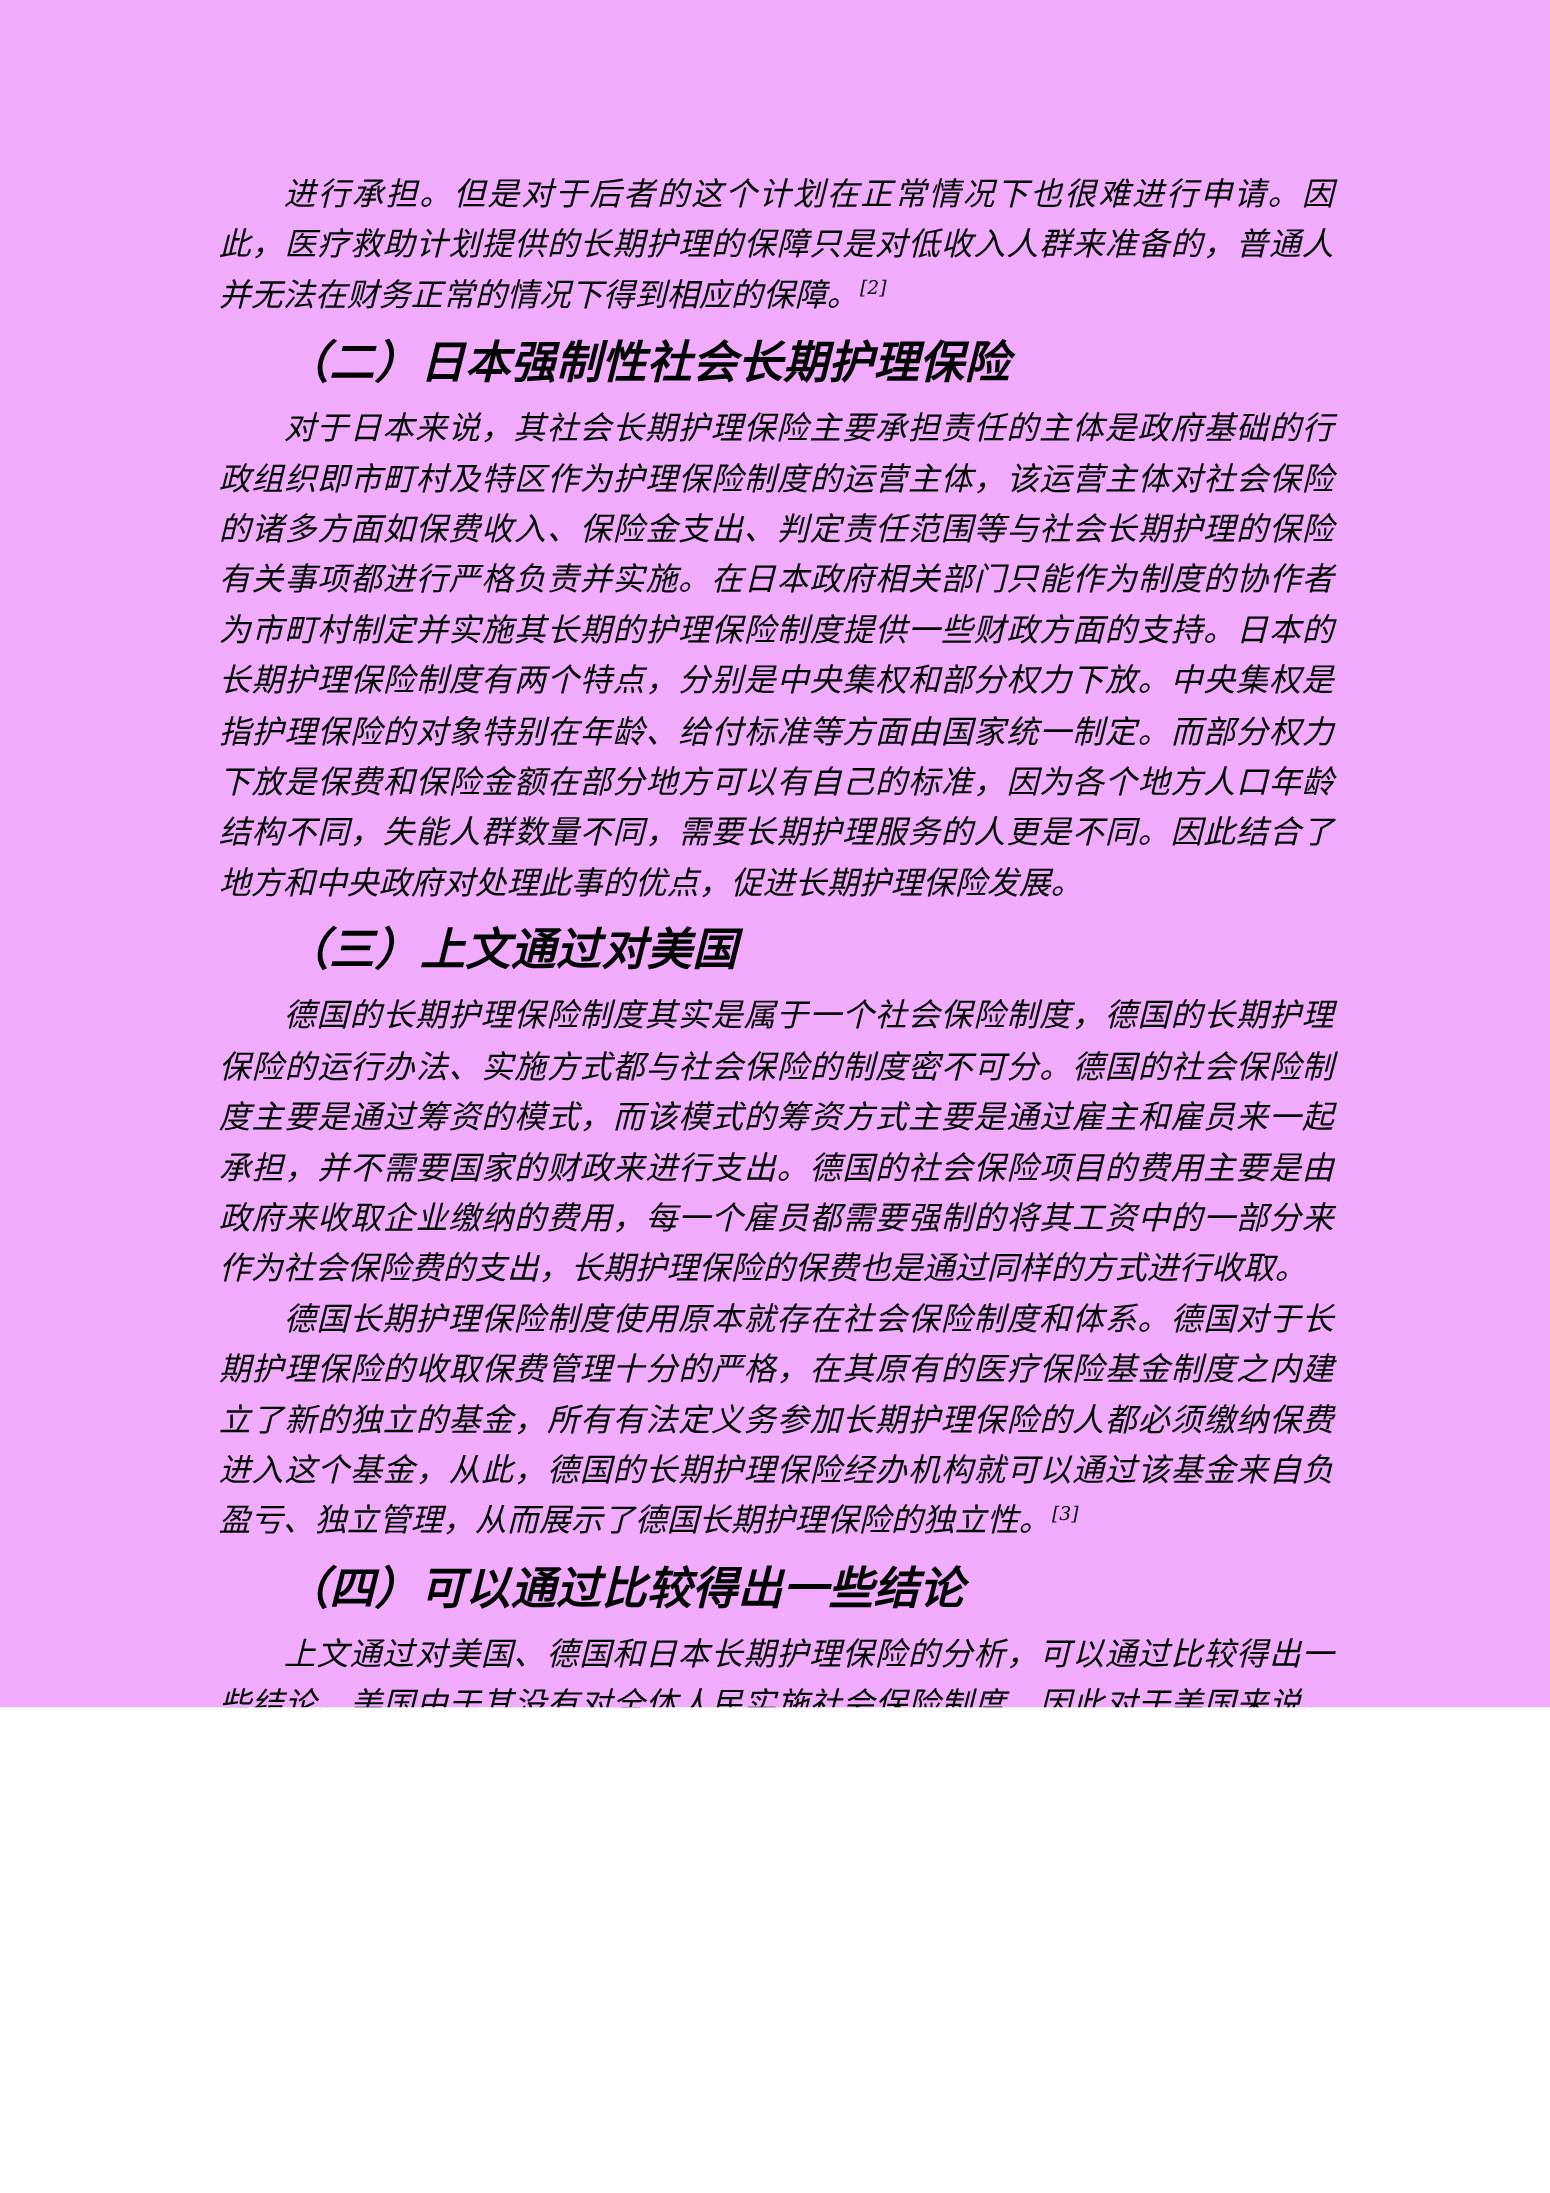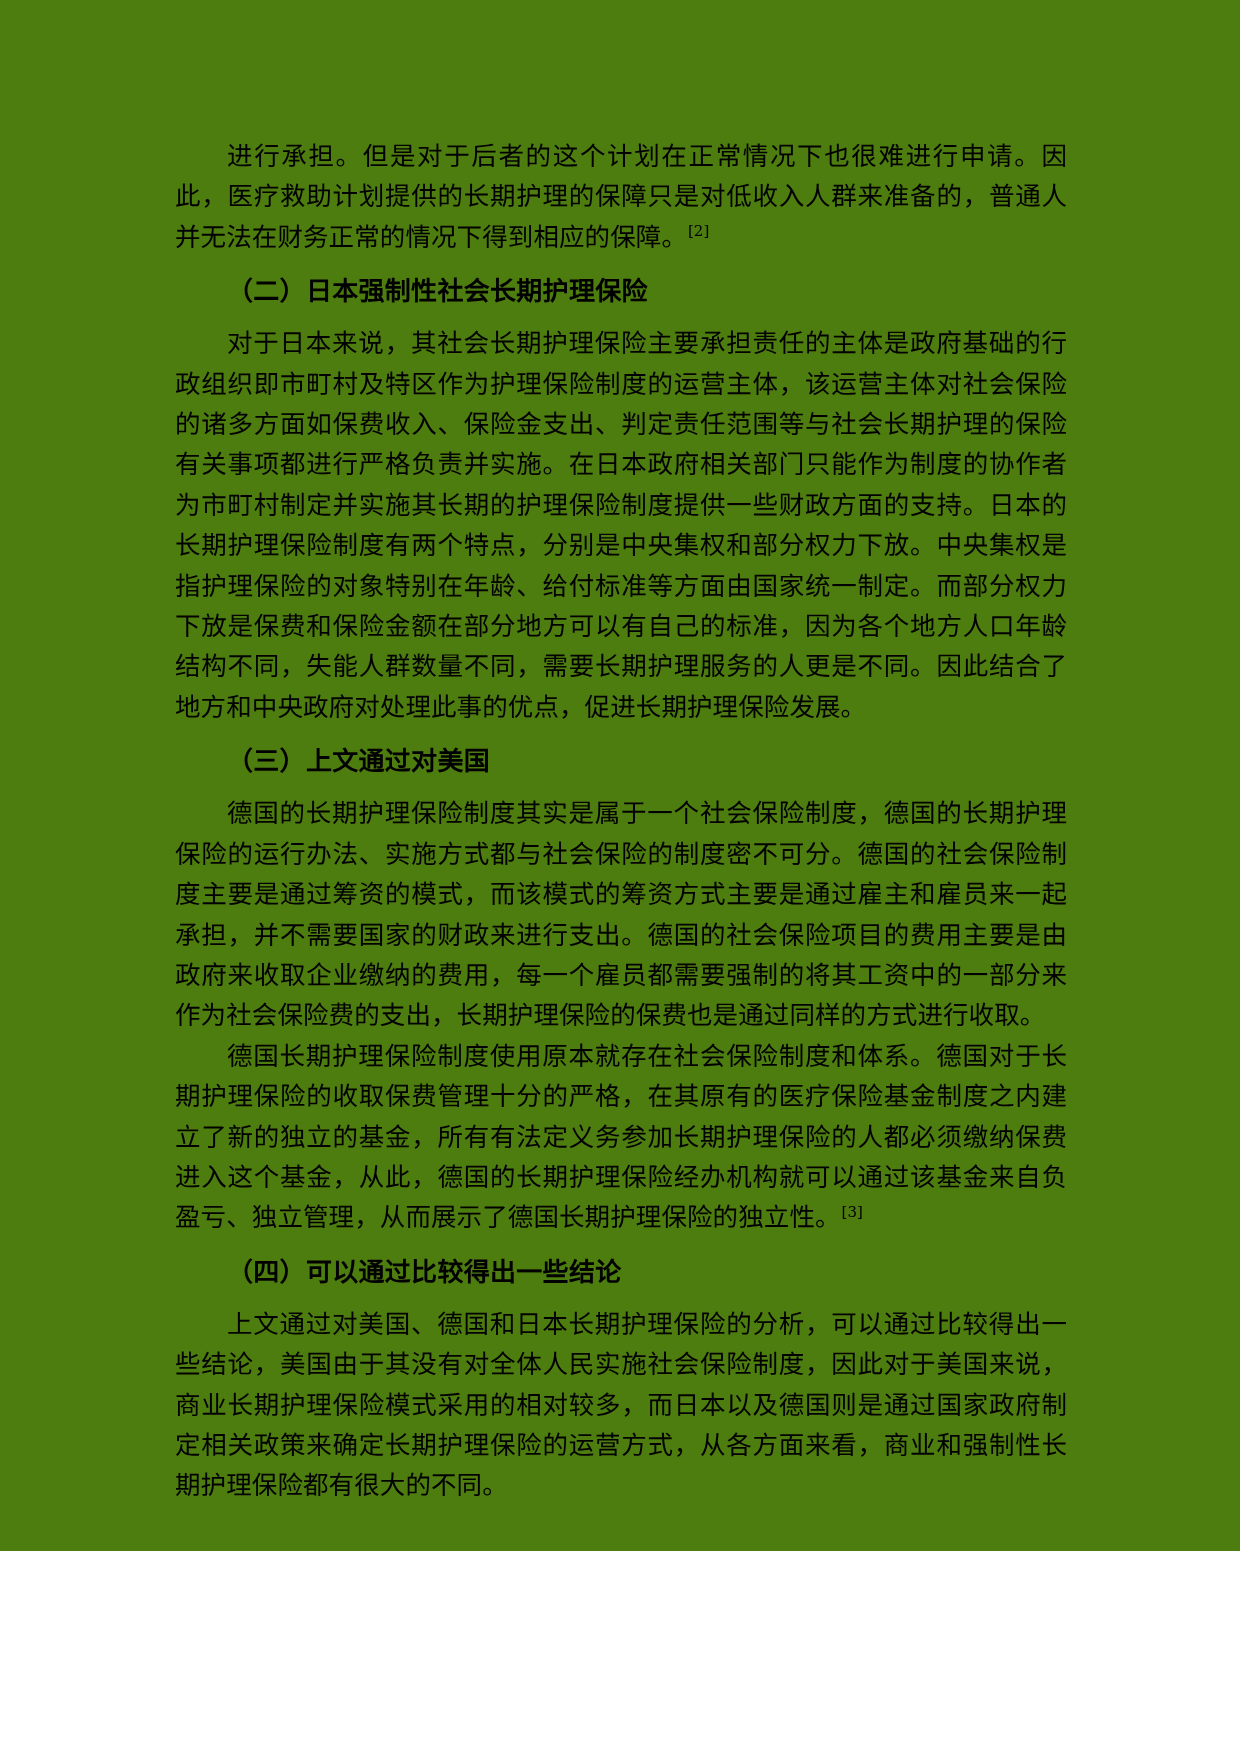--- a/index.html
+++ b/index.html
@@ -5,25 +5,26 @@
 <style>
   html, body {
     margin: 0;
     padding: 0;
     background: #ffffff;
   }
 
   .page {
     position: relative;
     width: 1240px;
-    height: 1551px;
+    height: 1366px;
     margin: 0 auto;
-    background: #4d7c0f;
+    background: #f0abfc;
     box-sizing: border-box;
     overflow: hidden;
+    font-style: italic;
   }
 
   .content {
     position: absolute;
     left: 175px;
     top: 136px;
     width: 892px;
   }
 
   
@@ -46,21 +47,21 @@
     font-size: 15px;
     vertical-align: super;
     line-height: 0;
     letter-spacing: 0;
     padding-left: 1px;
   }
 
   
   .heading {
     font-family: "DejaVu Sans", "Liberation Sans", sans-serif;
-    font-size: 26px;
+    font-size: 36px;
     font-weight: bold;
     color: #000000;
     line-height: 40px;
     text-indent: 52px;
     margin: 14px 0 12px 0;
     letter-spacing: 0.3px;
   }
 
   
   .page-number {

